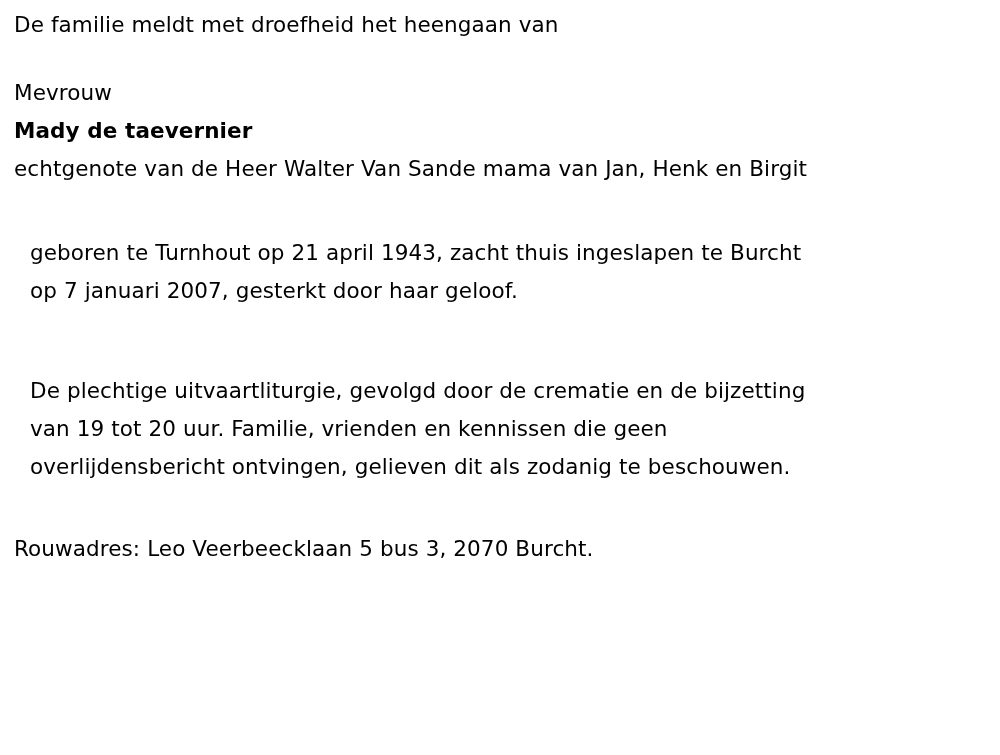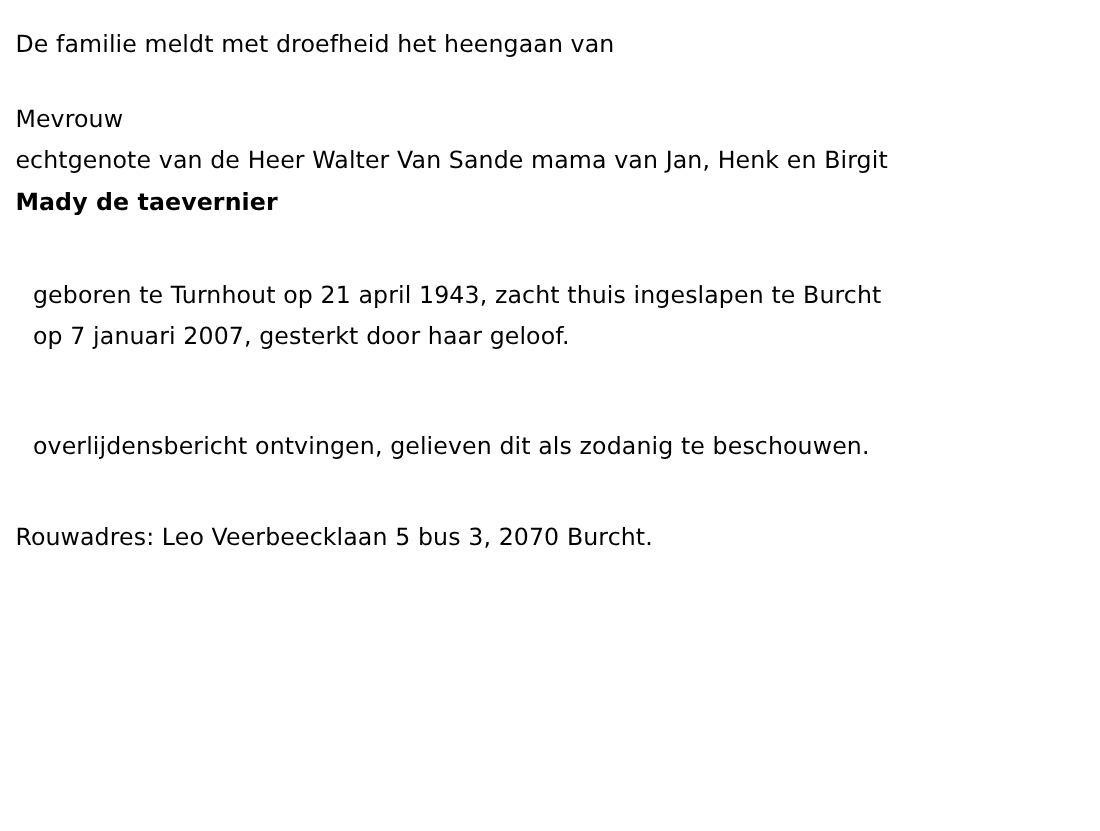--- a/index.html
+++ b/index.html
@@ -8,21 +8,21 @@
   }
   body {
     width: 1000px;
     height: 755px;
     background: #ffffff;
     font-family: "DejaVu Sans", sans-serif;
     color: #000000;
     overflow: hidden;
   }
   .notice {
-    padding: 22px 14px 0 14px;
+    padding: 6px 14px 0 14px;
     box-sizing: border-box;
     width: 900px;
   }
   .line {
     font-size: 21.5px;
     line-height: 38px;
     letter-spacing: 0.1px;
     white-space: pre-wrap;
   }
   .line.bold {
@@ -42,34 +42,36 @@
 <body>
 
 <div class="notice">
 
   <div class="line">De familie meldt met droefheid het heengaan van</div>
 
   <div class="spacer"></div>
 
   <div class="line">Mevrouw</div>
 
+  <div class="line bold">Mady de taevernier</div>
+
   <div class="line">echtgenote van de Heer Walter Van Sande mama van Jan, Henk en Birgit</div>
-
-  <div class="line bold">Mady de taevernier</div>
 
   <div class="spacer"></div>
 
   <div class="block">
     <div class="line">geboren te Turnhout op 21 april 1943, zacht thuis ingeslapen te Burcht</div>
     <div class="line">op 7 januari 2007, gesterkt door haar geloof.</div>
   </div>
 
   <div class="spacer"></div>
 
   <div class="block">
+    <div class="line">De plechtige uitvaartliturgie, gevolgd door de crematie en de bijzetting</div>
+    <div class="line">van 19 tot 20 uur. Familie, vrienden en kennissen die geen</div>
     <div class="line">overlijdensbericht ontvingen, gelieven dit als zodanig te beschouwen.</div>
   </div>
 
   <div class="spacer small"></div>
 
   <div class="line">Rouwadres: Leo Veerbeecklaan 5 bus 3, 2070 Burcht.</div>
 
 </div>
 
 </body></html>

